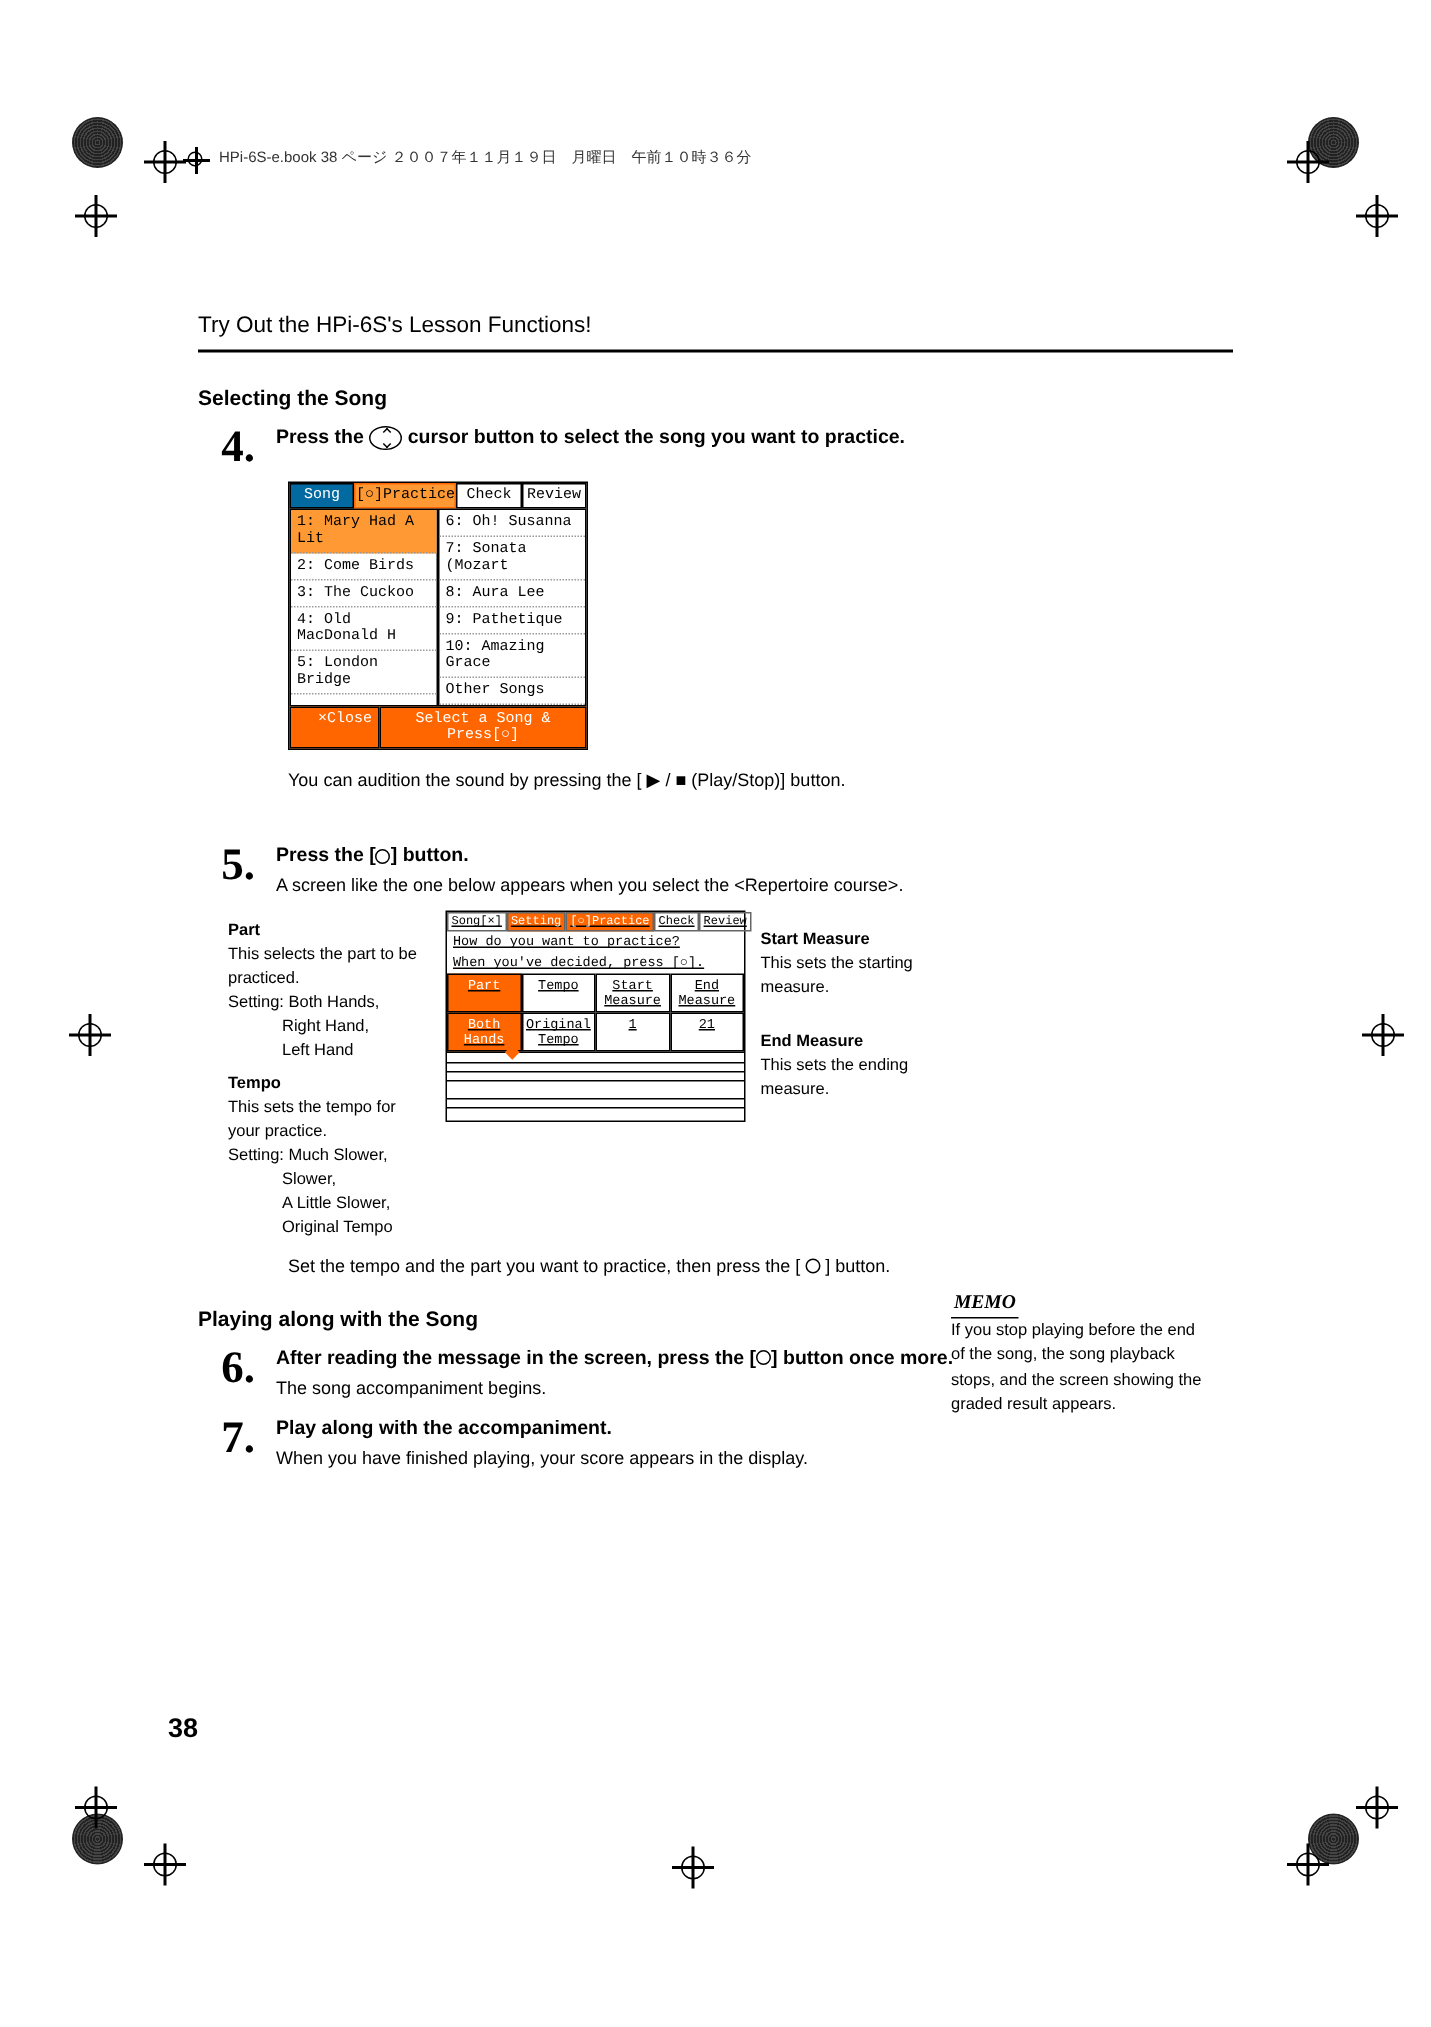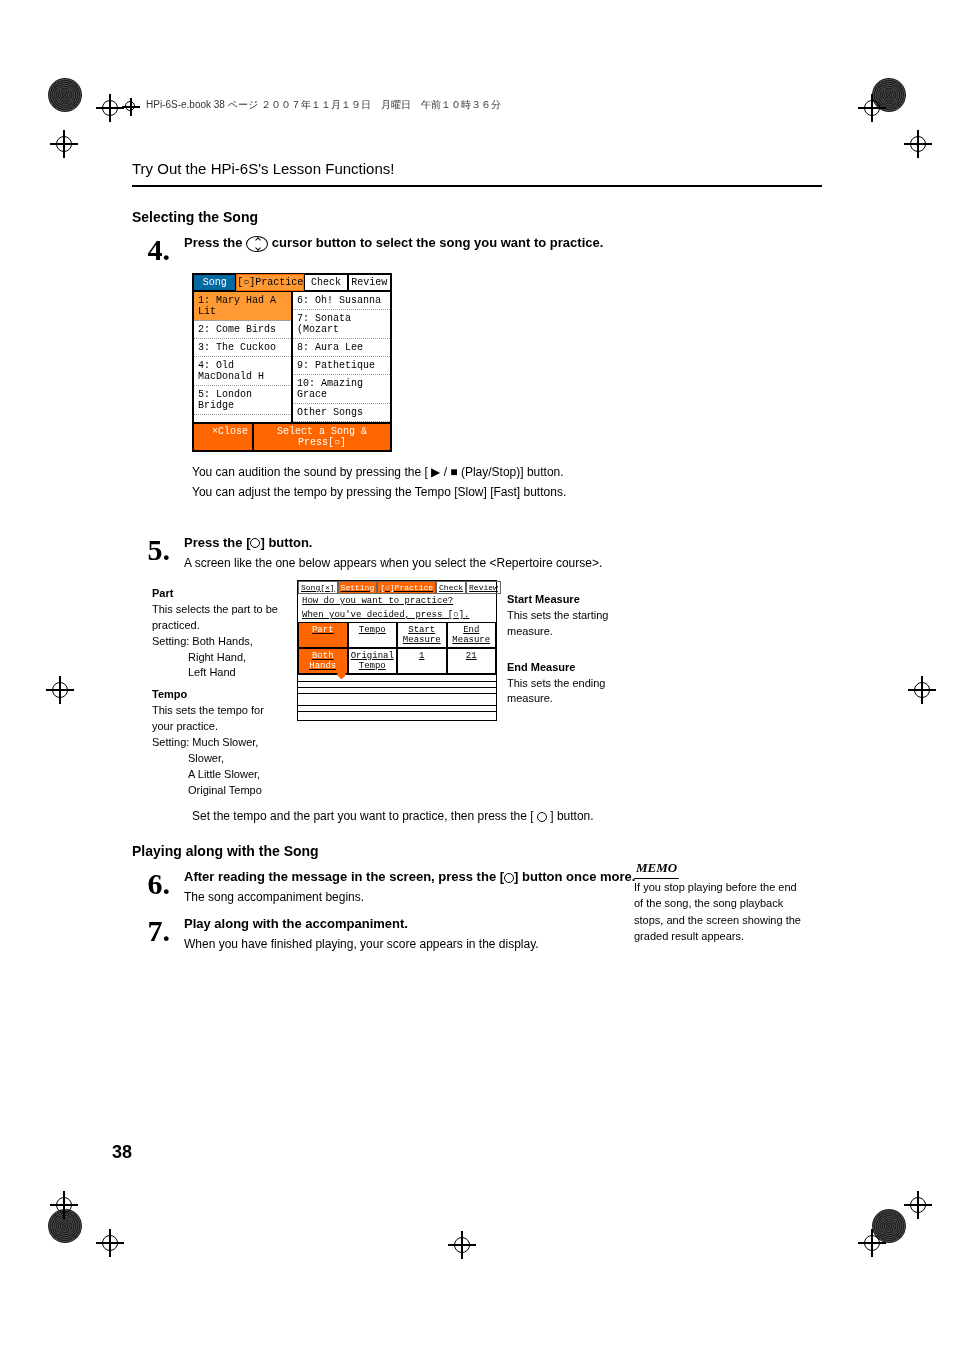--- a/index.html
+++ b/index.html
@@ -46,21 +46,21 @@
   .meta-cross { width:18px;height:18px; position:relative;}
   .meta-cross::before,.meta-cross::after{content:"";position:absolute;background:#000;}
   .meta-cross::before{left:8px;top:0;width:2px;height:18px;}
   .meta-cross::after{top:8px;left:0;height:2px;width:18px;}
   .meta-circle{position:absolute;width:10px;height:10px;border:1px solid #000;border-radius:50%;left:3px;top:3px;}
 
   .page-area {
     position:absolute; left:132px; top:160px; width:690px;
   }
   .title-bar {
-    font-size:15px; padding-bottom:8px; border-bottom:2px solid #000; margin-bottom:22px;
+    font-size:15px; padding-bottom:8px; border-bottom:2px solid #000; margin-bottom:22px;margin-top:48px;
   }
   .sect-head {
     font-weight:bold; font-size:14px; margin-bottom:10px;
   }
   .step { display:flex; align-items:flex-start; gap:14px; margin-bottom:8px;}
   .step-num { font-size:30px; font-weight:bold; font-family: "Times New Roman", serif; line-height:1; min-width:38px; text-align:right;}
   .step-body { flex:1; font-size:13px;}
   .step-body .lead { font-weight:bold;}
   .note-lines { margin-left:60px; font-size:12px; line-height:1.7; margin-top:6px; margin-bottom:32px;}
 
@@ -230,21 +230,20 @@
       </div>
     </div>
     <div class="lcd-foot">
       <div class="l">×Close</div>
       <div class="r">Select a Song &amp; Press[○]</div>
     </div>
   </div>
 
   <div class="note-lines">
     <div>You can audition the sound by pressing the [ <span>▶ / ■</span>  (Play/Stop)] button.</div>
-    <div>You can adjust the tempo by pressing the Tempo [Slow] [Fast] buttons.</div>
   </div>
 
   <div class="step">
     <div class="step-num">5.</div>
     <div class="step-body">
       <span class="lead">Press the [</span><span class="icon-o"></span><span class="lead">] button.</span>
       <div style="font-weight:normal;font-size:12px;margin-top:6px;">A screen like the one below appears when you select the &lt;Repertoire course&gt;.</div>
     </div>
   </div>
 

